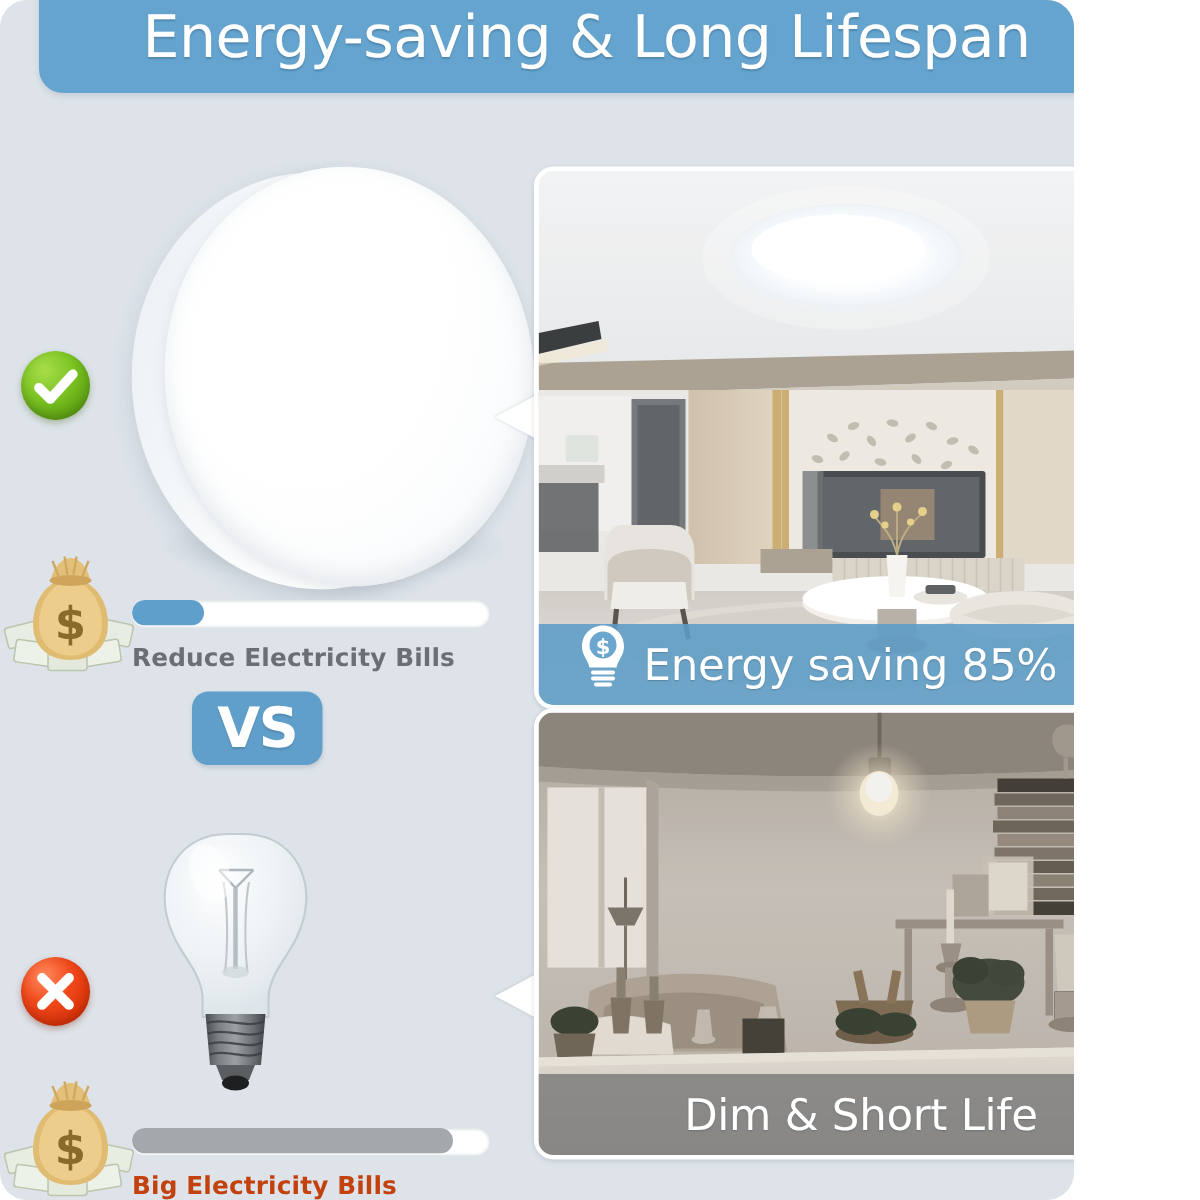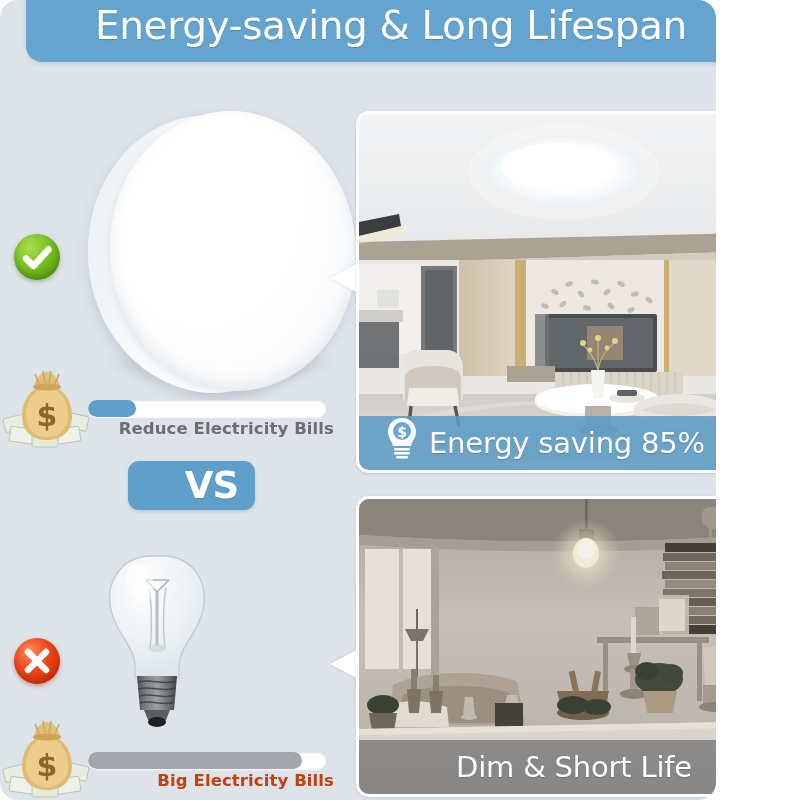--- a/index.html
+++ b/index.html
@@ -88,52 +88,51 @@
     box-shadow:inset 0 1px 2px rgba(150,160,170,.35), 0 1px 1px rgba(255,255,255,.8);
     overflow:hidden;
   }
   .bar-track.gray{background:#ffffff;}
   .bar-fill{
     position:absolute;left:0;top:0;height:100%;border-radius:9px;
   }
   .bar-fill.blue{background:linear-gradient(180deg,#7cb6da 0%,#5fa0cb 55%,#5496c3 100%);}
   .bar-fill.gray{background:linear-gradient(180deg,#b5b8bb 0%,#a4a8ac 55%,#9b9fa3 100%);}
   .bar-label{
-    margin-top:2px;text-align:right;font-size:16.5px;font-weight:bold;
+    margin-top:12px;text-align:left;font-size:16.5px;font-weight:bold;
     letter-spacing:.1px;
     font-family:"DejaVu Sans", sans-serif;
   }
   #bar-label-good{color:#6b6f74;}
   #bar-label-bad{color:#adb2b7;}
   
   #vs-badge{
     position:absolute;left:128px;top:461px;width:87px;height:49px;
     background:#5f9fca;border-radius:11px;
     display:flex;align-items:center;justify-content:center;
     box-shadow:0 2px 3px rgba(90,110,130,.2);
-    padding-left:40px;
   }
   #vs-text{
     color:#fff;font-size:37px;font-weight:bold;letter-spacing:-1px;
     font-family:"DejaVu Sans", sans-serif;
     text-shadow:0 1px 1px rgba(40,70,95,.22);
   }
   
   #bulb-wrap{position:absolute;left:100px;top:548px;width:150px;height:200px;}
   
   .card{
     position:absolute;left:356px;width:430px;
     border-radius:13px;
     background:#fff;
     box-shadow:0 1px 3px rgba(110,125,140,.25);
     overflow:hidden;
     border:3px solid #ffffff;
   }
   #card-top{top:111px;height:356px;}
-  #card-bottom{top:496px;height:295px;}
+  #card-bottom{top:472px;height:295px;}
   .photo{position:absolute;left:0;top:0;width:100%;height:100%;overflow:hidden;}
   .caption{
     position:absolute;left:0;bottom:0;width:100%;height:54px;
     display:flex;align-items:center;
     color:#fff;
   }
   #caption-top{background:rgba(92,156,198,.88);padding-left:70px;}
   #caption-bottom{background:rgba(120,120,120,.80);justify-content:center;}
   .caption-text{
     font-size:29px;letter-spacing:-.2px;

